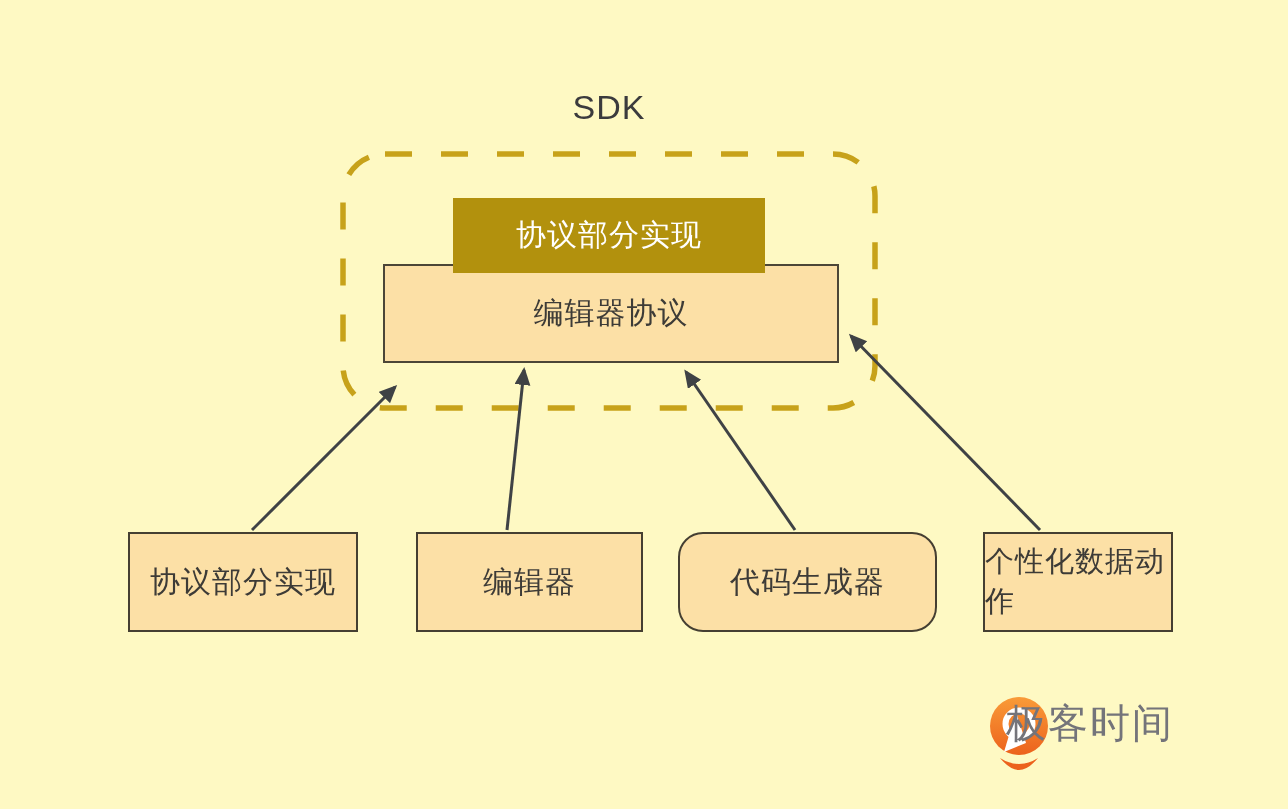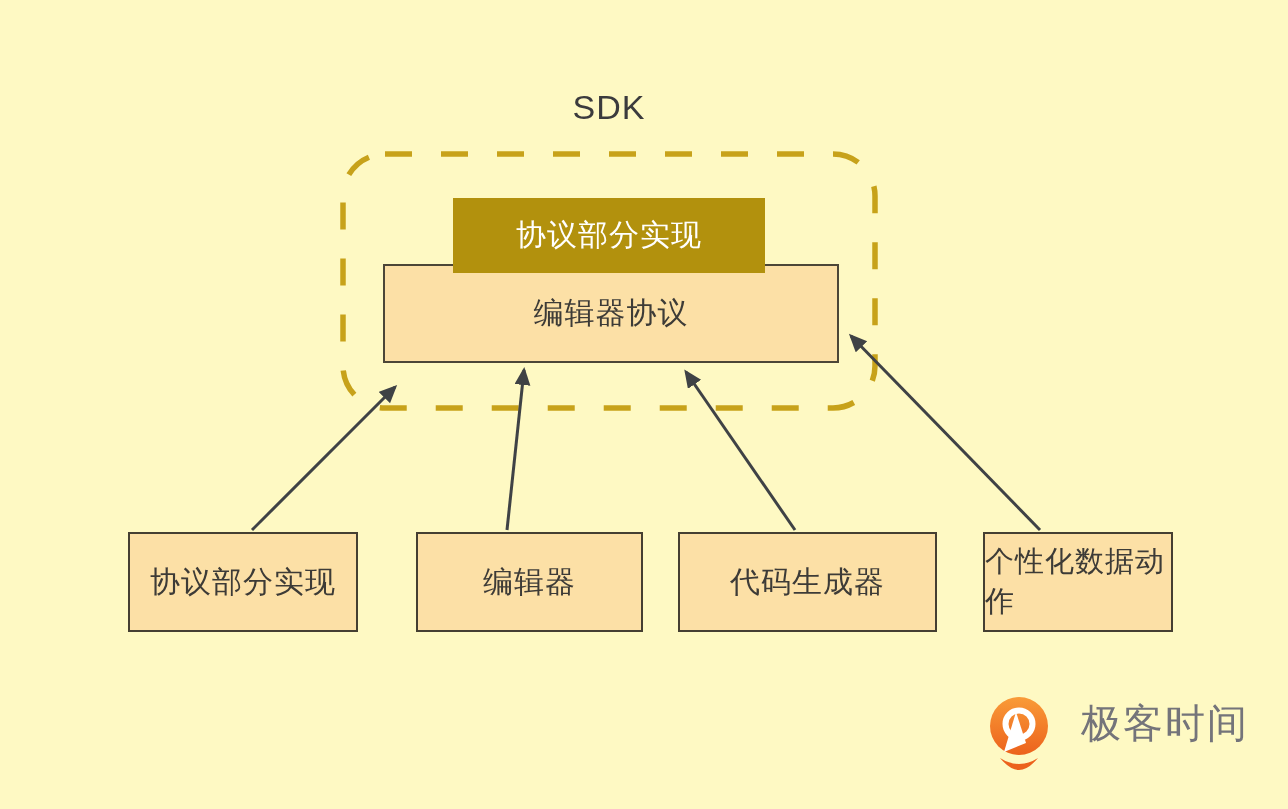--- a/index.html
+++ b/index.html
@@ -56,25 +56,25 @@
     z-index: 2;
   }
   .module-box {
     top: 532px;
     height: 100px;
     background: #fce0a6;
     border: 2px solid #453f32;
   }
   .module-1 { left: 128px;  width: 230px; }
   .module-2 { left: 404px;  width: 227px; margin-left: 12px; }
-  .module-3 { left: 678px;  width: 259px; }
+  .module-3 { left: 678px;  width: 259px; border-radius: 25px; }
   .module-4 { left: 983px;  width: 190px; font-size: 29px; }
   .logo {
     position: absolute;
-    left: 1015px; top: 696px;
+    left: 940px; top: 696px;
     display: flex;
     align-items: center;
   }
   .logo-text {
     margin-left: 10px;
     font-size: 40px;
     font-weight: 500;
     color: #74747a;
     letter-spacing: 2px;
   }

